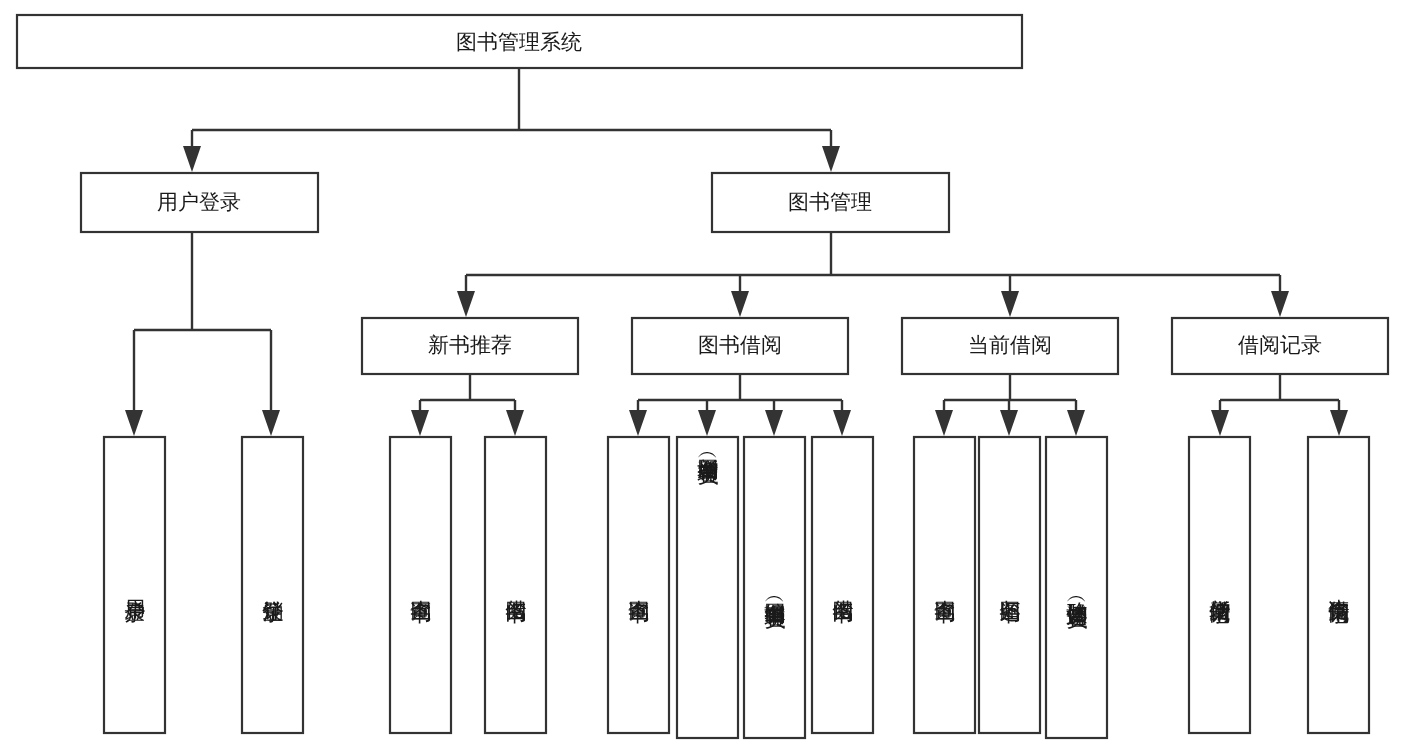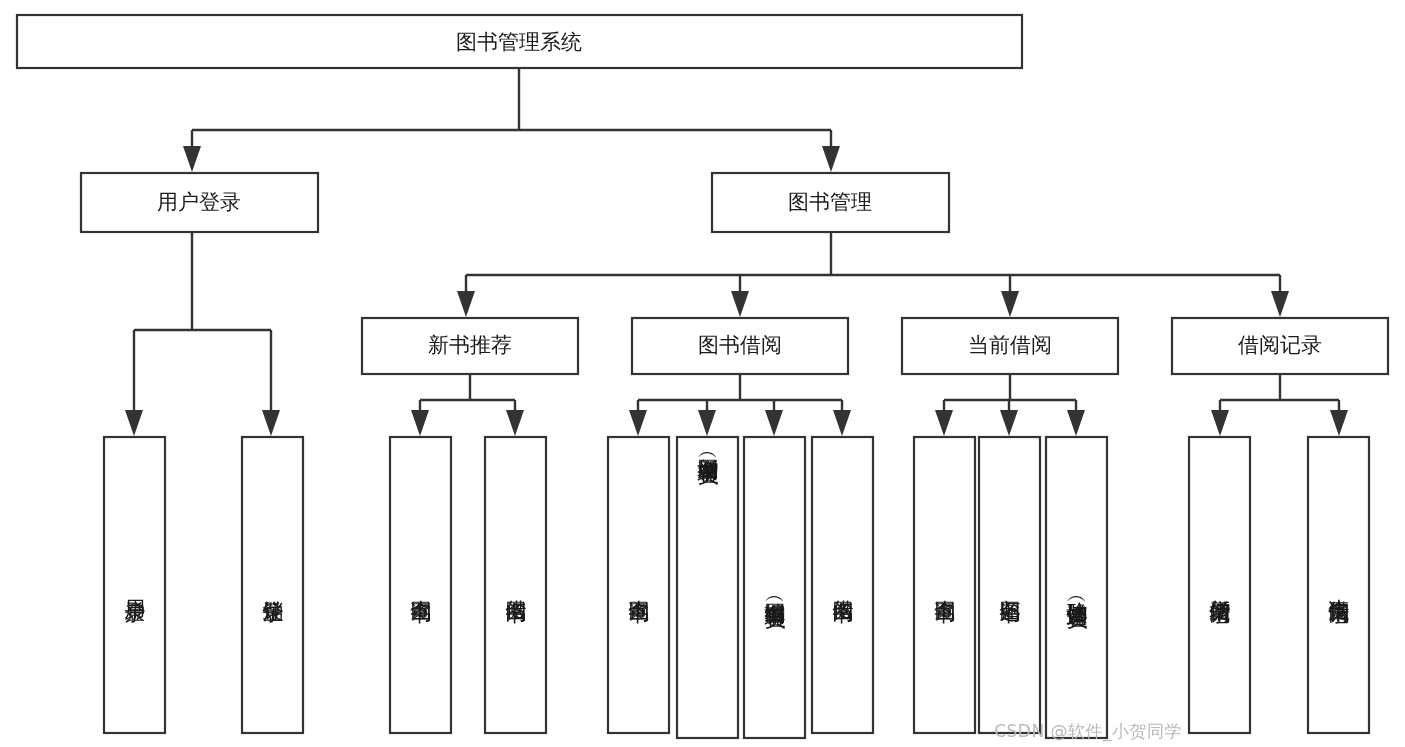--- a/index.html
+++ b/index.html
@@ -223,14 +223,13 @@
   <div class="vlabel" style="left: 744px; top: 441px; width: 61px; height: 297px; display: flex; align-items: center; justify-content: center;">编辑图书（管理员）</div>
   <div class="vlabel" style="left: 812px; top: 437px; width: 61px; height: 296px; display: flex; align-items: center; justify-content: center;">借阅图书</div>
 
   <div class="vlabel" style="left: 914px; top: 437px; width: 61px; height: 296px; display: flex; align-items: center; justify-content: center;">查询图书</div>
   <div class="vlabel" style="left: 979px; top: 437px; width: 61px; height: 296px; display: flex; align-items: center; justify-content: center;">归还图书</div>
   <div class="vlabel" style="left: 1046px; top: 441px; width: 61px; height: 297px; display: flex; align-items: center; justify-content: center;">确认归还（管理员）</div>
 
   <div class="vlabel" style="left: 1189px; top: 437px; width: 61px; height: 296px; display: flex; align-items: center; justify-content: center;">新增借阅记录</div>
   <div class="vlabel" style="left: 1308px; top: 437px; width: 61px; height: 296px; display: flex; align-items: center; justify-content: center;">查询借阅记录</div>
 
-  <div class="watermark">CSDN @软件_小贺同学</div>
 </div>
 
 </body></html>

